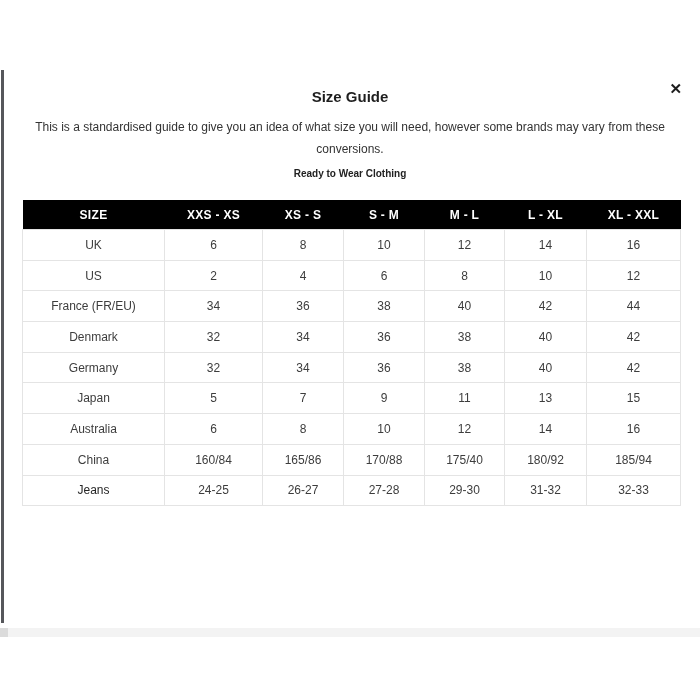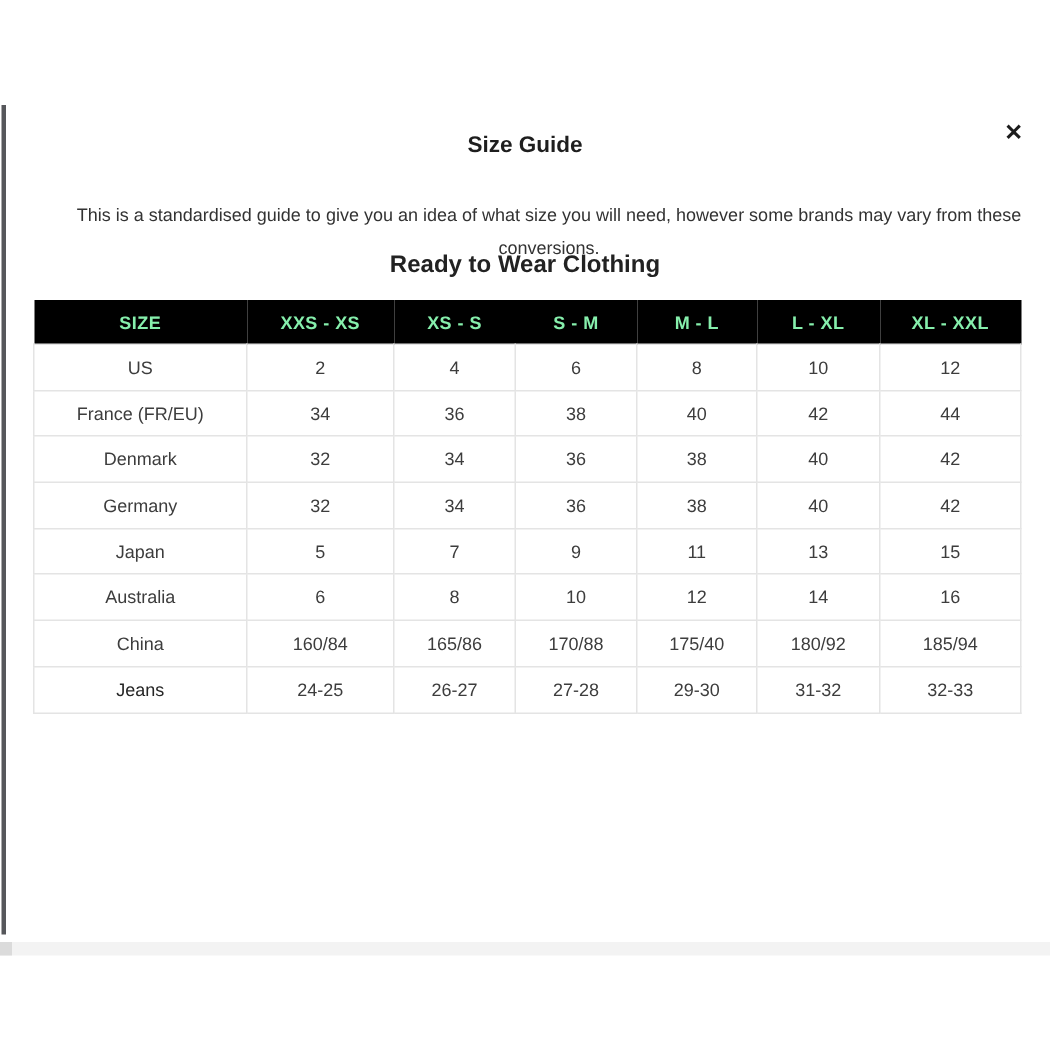--- a/index.html
+++ b/index.html
@@ -42,48 +42,48 @@
     text-align: center;
     font-size: 15px;
     font-weight: bold;
     color: #1e1e1e;
   }
   .desc {
     position: absolute;
     top: 116px;
     left: 20px;
     width: 660px;
-    margin: 16px;
+    margin: 0;
     text-align: center;
     font-size: 12px;
     line-height: 22px;
     color: #333333;
   }
   .section-title {
     position: absolute;
     top: 168px;
     left: 0;
     width: 100%;
     margin: 0;
     text-align: center;
-    font-size: 16px;
+    font-size: 10px;
     font-weight: bold;
     color: #222222;
   }
   table.size-table {
     position: absolute;
     top: 200px;
     left: 22px;
     width: 658px;
     border-collapse: collapse;
     table-layout: fixed;
   }
   table.size-table thead th {
     background: #000000;
-    color: #86efac;
+    color: #ffffff;
     font-size: 12px;
     font-weight: bold;
     letter-spacing: 0.3px;
     height: 29px;
     text-align: center;
     vertical-align: middle;
     border: none;
     padding: 0;
   }
   table.size-table tbody td {
@@ -149,20 +149,29 @@
           <th>XXS - XS</th>
           <th>XS - S</th>
           <th>S - M</th>
           <th>M - L</th>
           <th>L - XL</th>
           <th>XL - XXL</th>
         </tr>
     </thead>
     <tbody id="table-body">
         <tr>
+          <td>UK</td>
+          <td>6</td>
+          <td>8</td>
+          <td>10</td>
+          <td>12</td>
+          <td>14</td>
+          <td>16</td>
+        </tr>
+        <tr>
           <td>US</td>
           <td>2</td>
           <td>4</td>
           <td>6</td>
           <td>8</td>
           <td>10</td>
           <td>12</td>
         </tr>
         <tr>
           <td>France (FR/EU)</td>

